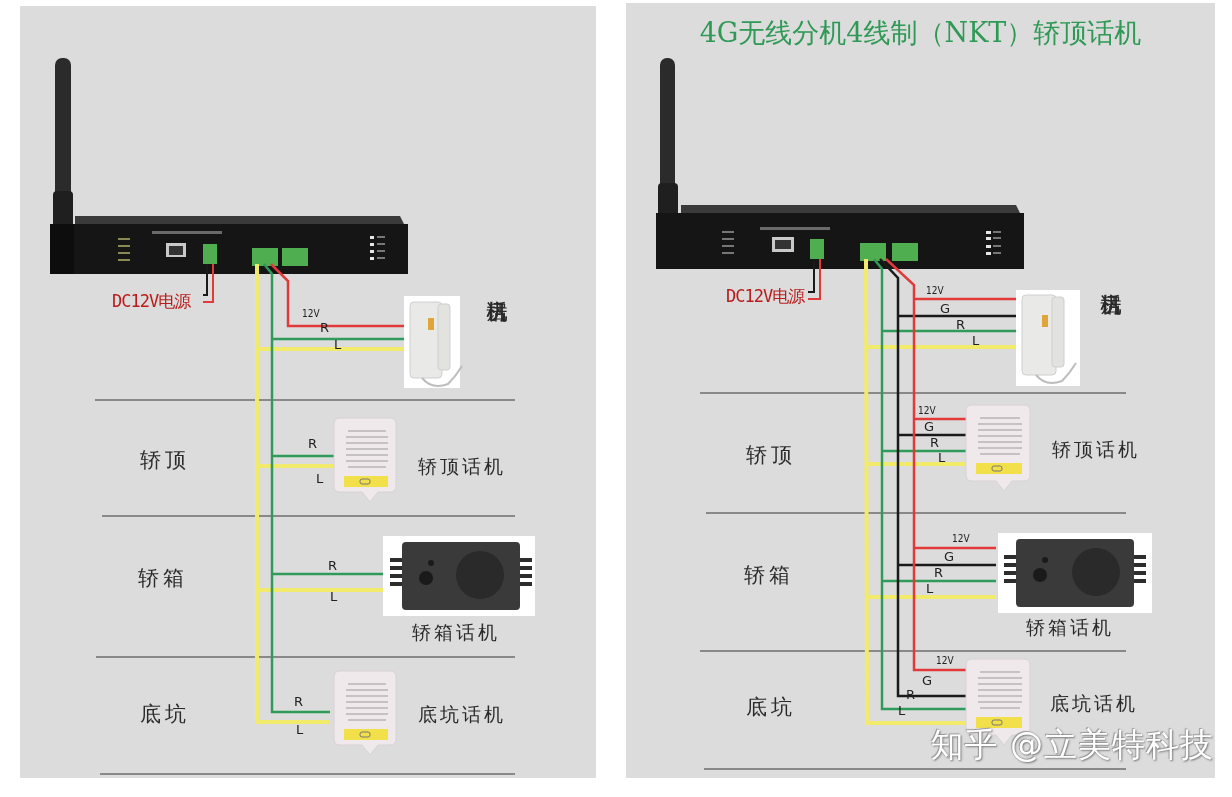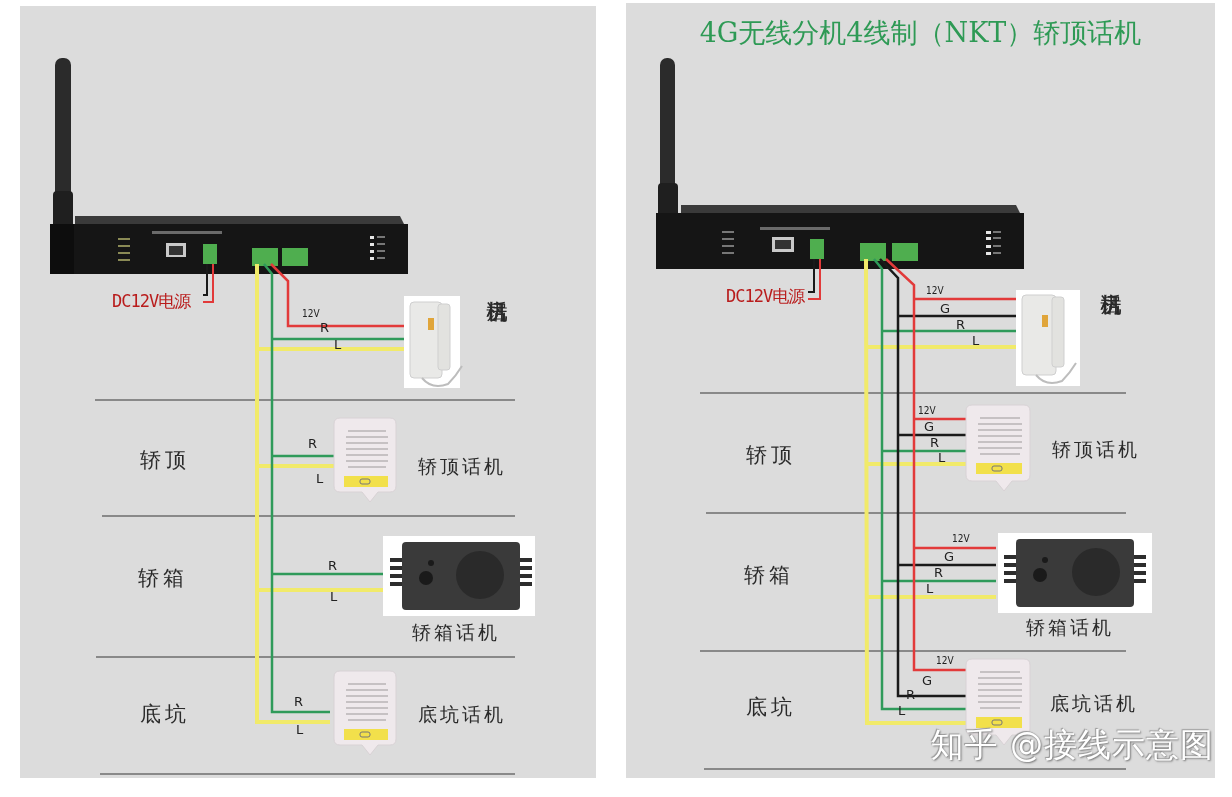--- a/index.html
+++ b/index.html
@@ -347,13 +347,13 @@
   <div class="device-label" style="left:400px; top:612px;">轿箱话机</div>
 
   <div class="zone-label" style="left:120px; top:690px;">底坑</div>
   <div class="wire-label v12" style="left:310px; top:652px;">12V</div>
   <div class="wire-label" style="left:296px; top:670px;">G</div>
   <div class="wire-label" style="left:280px; top:684px;">R</div>
   <div class="wire-label" style="left:272px; top:700px;">L</div>
   <div class="device-label" style="left:424px; top:688px;">底坑话机</div>
 </div>
 
-<div class="watermark">知乎 @接线示意图</div>
+<div class="watermark">知乎 @立美特科技</div>
 
 </body></html>

